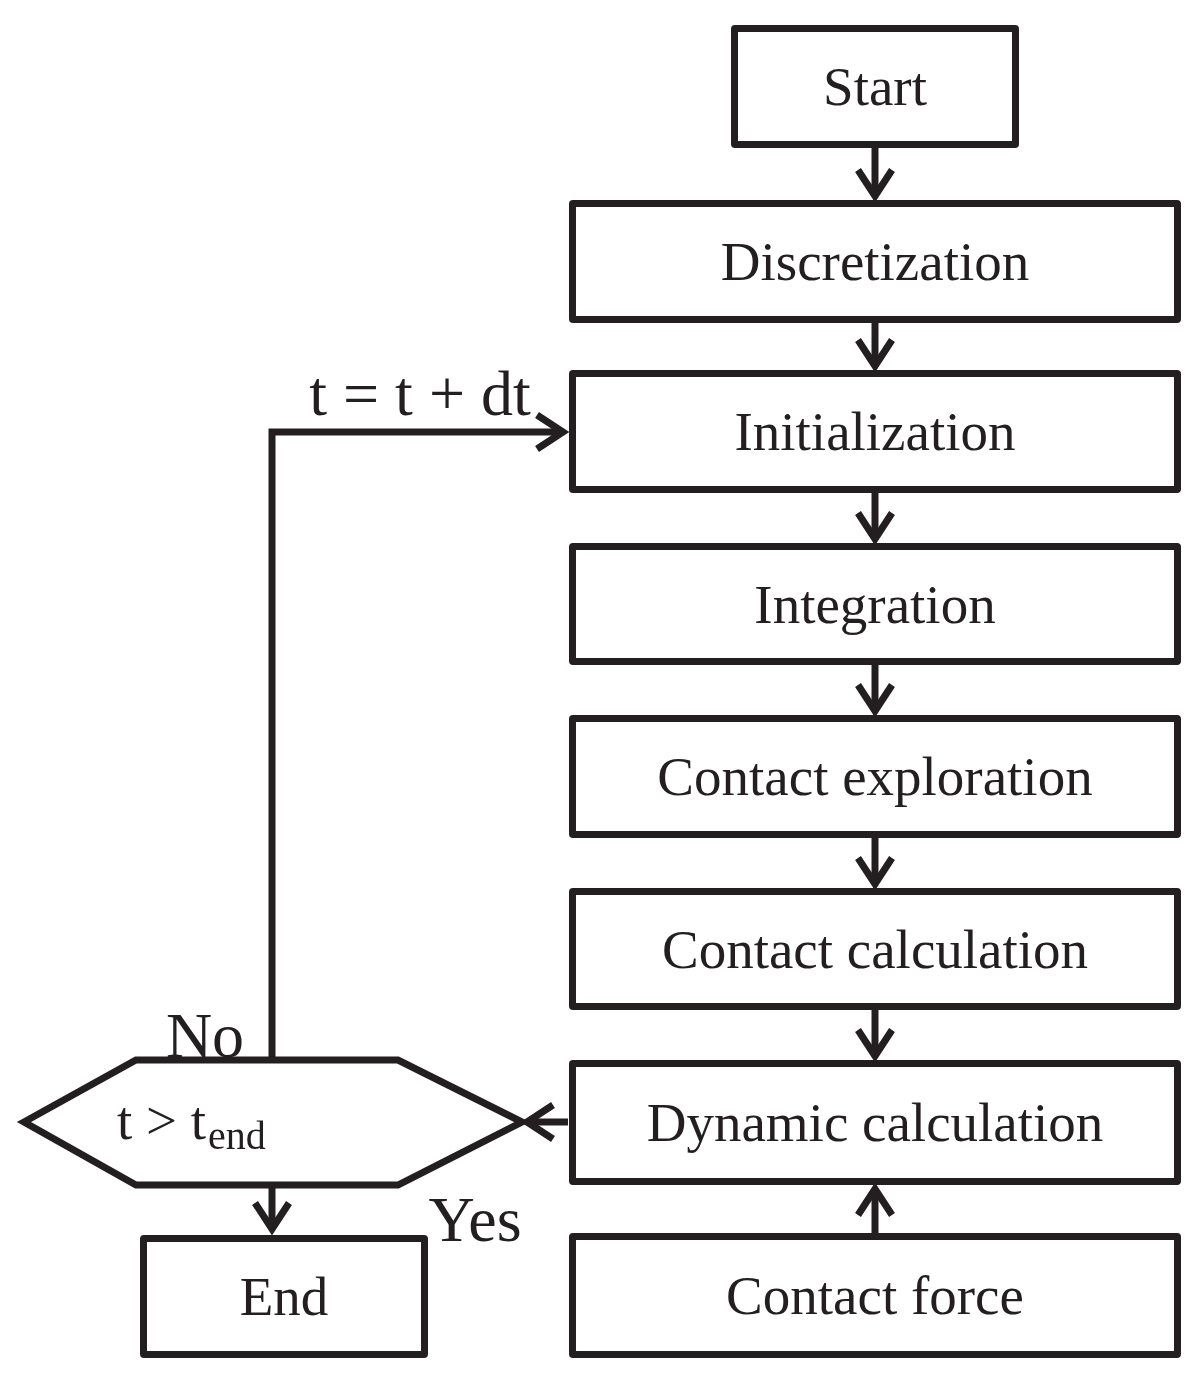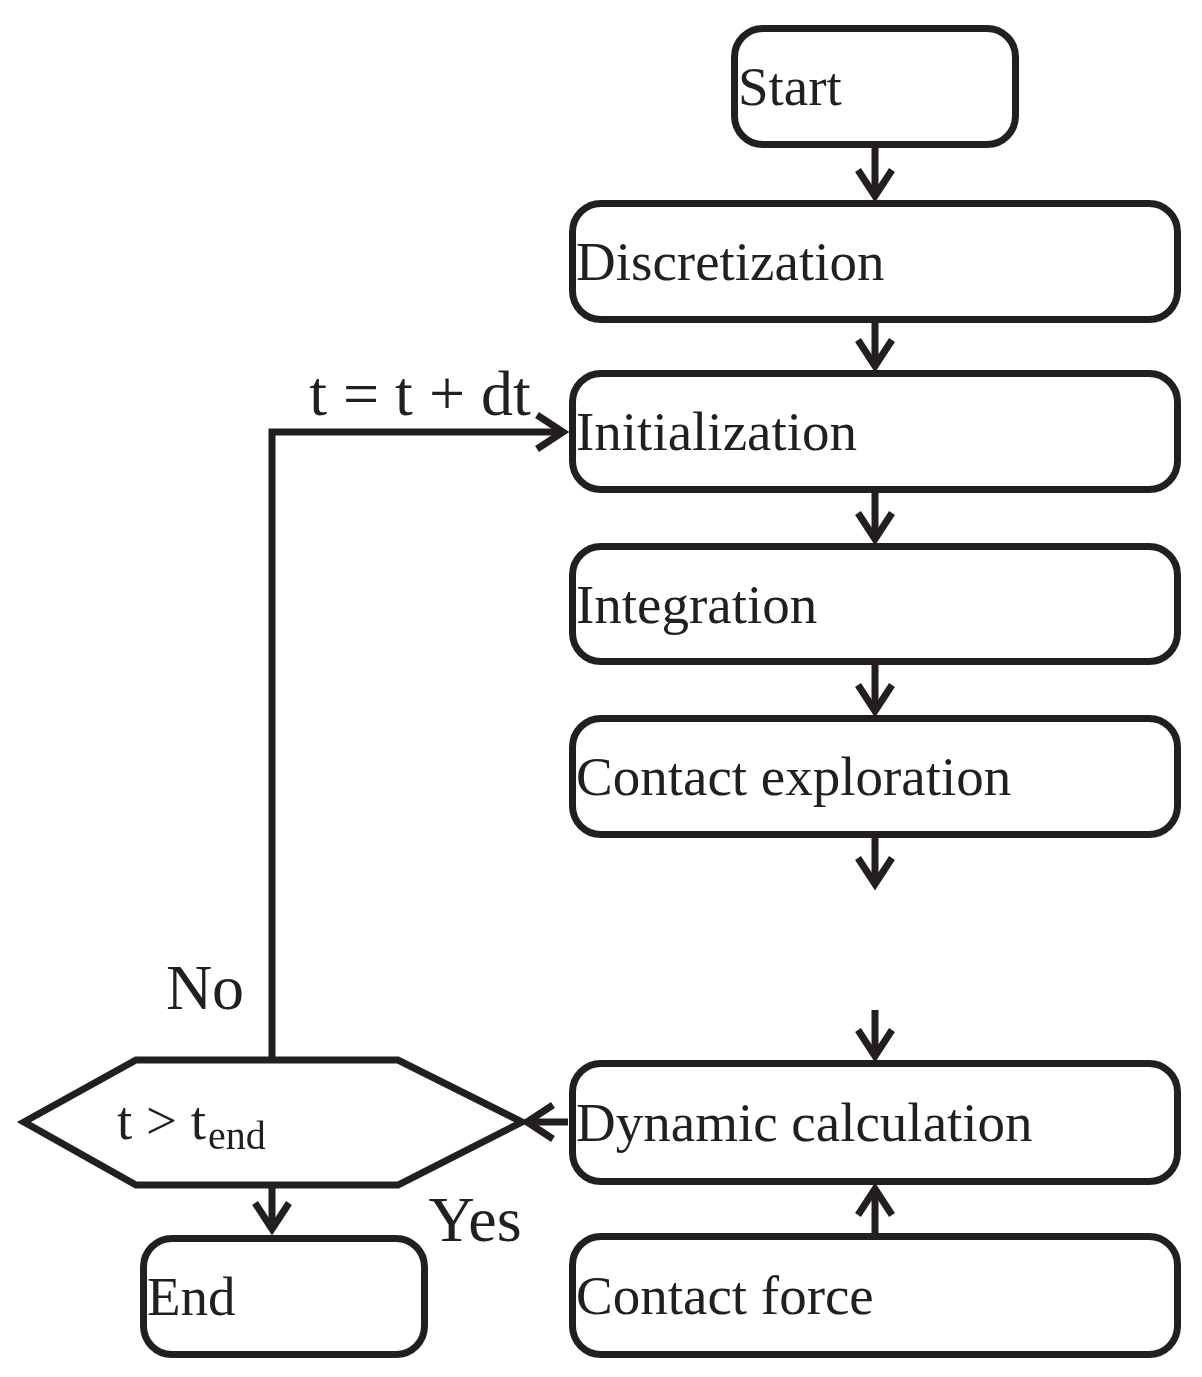--- a/index.html
+++ b/index.html
@@ -8,22 +8,22 @@
     position:relative; width:1202px; height:1377px;
     background:var(--bg); overflow:hidden;
     font-family:"Liberation Serif","DejaVu Serif",serif;
     color:var(--ink);
   }
   svg.wires { position:absolute; left:0; top:0; width:1202px; height:1377px; }
   svg.wires line, svg.wires polyline { stroke:var(--ink); stroke-width:7; fill:none; }
   svg.wires polygon { stroke:var(--ink); stroke-width:7; fill:var(--bg); stroke-linejoin:miter; }
   .node {
     position:absolute; box-sizing:border-box;
-    background:var(--bg); border:7px solid var(--ink); border-radius:32px;
-    display:flex; align-items:center; justify-content:flex-start;
+    background:var(--bg); border:7px solid var(--ink); border-radius:4px;
+    display:flex; align-items:center; justify-content:center;
     font-size:55px; line-height:1; white-space:nowrap;
   }
   .flabel {
     position:absolute; font-size:64px; line-height:1;
     text-align:center; white-space:nowrap;
   }
   .decision-label {
     position:absolute; left:117px; top:1060px; width:270px; height:120px;
     display:flex; align-items:center; justify-content:flex-start;
     font-size:55px; line-height:1; white-space:nowrap;
@@ -72,37 +72,40 @@
   </div>
 
   <div class="node" style="left:569px; top:543px; width:612px; height:122px;">
     <span>Integration</span>
   </div>
 
   <div class="node" style="left:569px; top:715px; width:612px; height:123px;">
     <span>Contact exploration</span>
   </div>
 
+  <div class="node" style="left:569px; top:888px; width:612px; height:122px;">
+    <span>Contact calculation</span>
+  </div>
 
   <div class="node" style="left:569px; top:1060px; width:612px; height:125px;">
     <span>Dynamic calculation</span>
   </div>
 
   <div class="node" style="left:569px; top:1233px; width:612px; height:125px;">
     <span>Contact force</span>
   </div>
 
   <div class="node" style="left:140px; top:1235px; width:288px; height:123px;">
     <span>End</span>
   </div>
 
   <div class="decision-label">
     <span>t &gt; t</span>
       <span class="sub">end</span>
   </div>
 
   <div class="flabel" style="left:290px; top:362px; width:260px;">t = t + dt</div>
 
-  <div class="flabel" style="left:148px; top:956px; width:114px;">No</div>
+  <div class="flabel" style="left:148px; top:1004px; width:114px;">No</div>
 
   <div class="flabel" style="left:415px; top:1188px; width:120px;">Yes</div>
 
 </div>
 
 </body></html>

